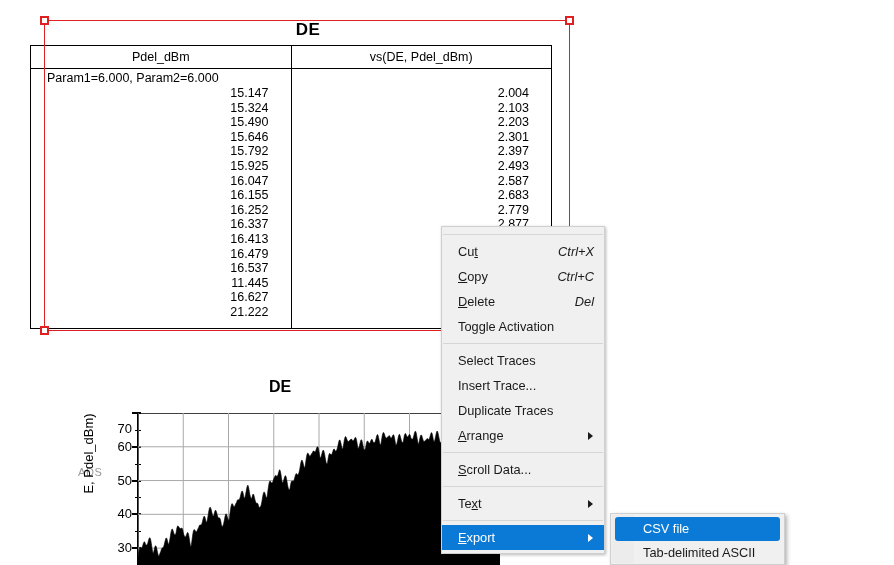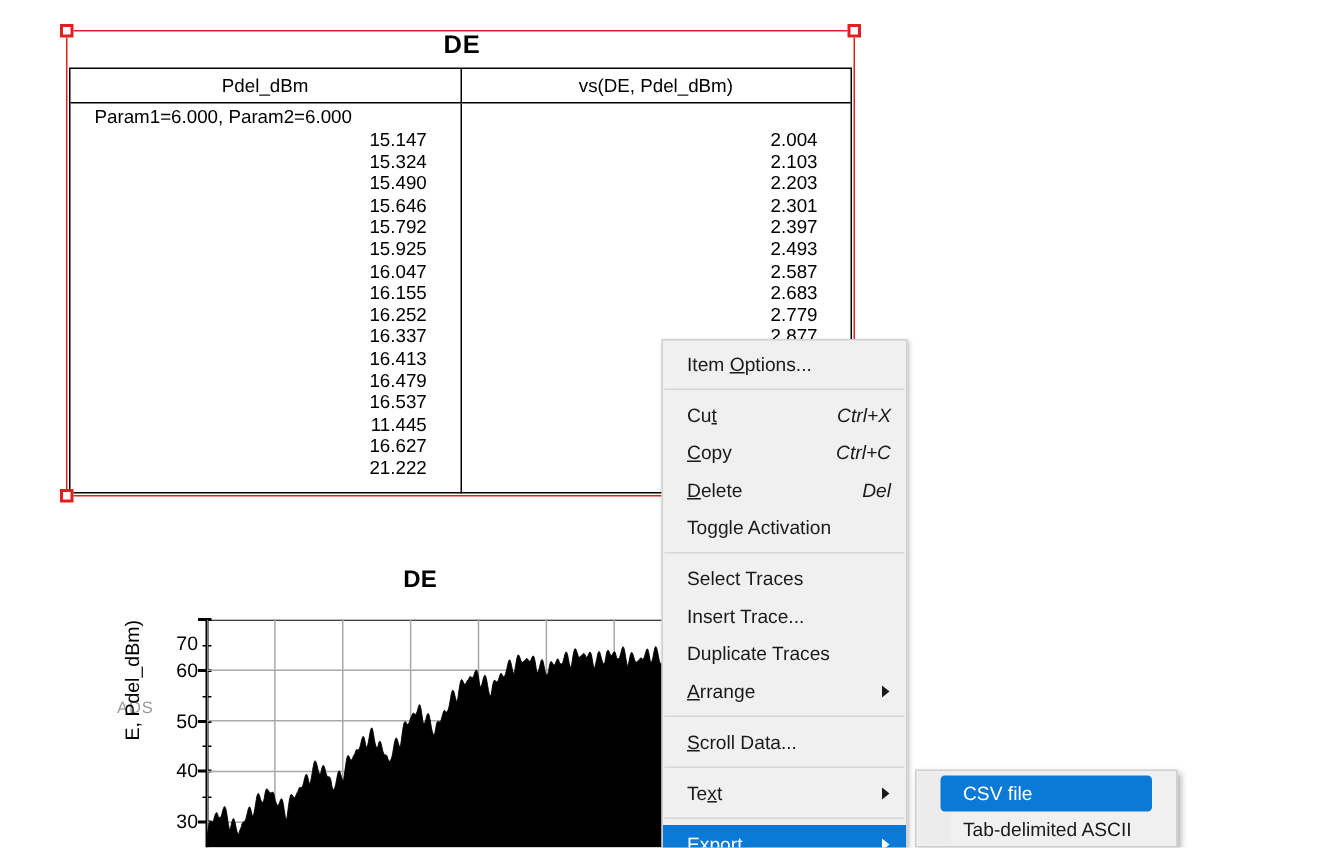--- a/index.html
+++ b/index.html
@@ -23,21 +23,21 @@
   .h-bl{left:-5px;bottom:-5px;}
   .h-br{right:-5px;bottom:-5px;}
 
   
   #table-title{
     position:absolute;left:48px;top:20px;width:520px;
     text-align:center;font-size:17px;font-weight:bold;color:#000;
     letter-spacing:.5px;
   }
   #data-table{
-    position:absolute;left:46px;top:45px;width:522px;height:284px;
+    position:absolute;left:30px;top:45px;width:522px;height:284px;
     border:1px solid #000;box-sizing:border-box;background:#fff;
   }
   #thead-row{
     display:flex;height:22px;border-bottom:1px solid #000;
   }
   .th{
     flex:1 1 0;text-align:center;font-size:12.5px;color:#000;
     line-height:22px;box-sizing:border-box;
   }
   .th.first{border-right:1px solid #000;}
@@ -112,22 +112,22 @@
   #submenu{
     position:absolute;left:610px;top:513px;width:175px;height:52px;
     background:#f0f0f0;border:1px solid #cfcfcf;box-sizing:border-box;
     padding:3px 0;box-shadow:2px 2px 4px rgba(0,0,0,.3);
   }
   #submenu .gutter{
     position:absolute;left:1px;top:1px;width:22px;bottom:1px;background:#ececec;
   }
   .smi{
     position:relative;height:24px;line-height:24px;font-size:12.8px;
-    color:#1a1a1a;padding-left:15px;white-space:nowrap;box-sizing:border-box;
-    margin:0 16px;border-radius:3px;
+    color:#1a1a1a;padding-left:28px;white-space:nowrap;box-sizing:border-box;
+    margin:0 4px;border-radius:3px;
   }
   .smi.sel{background:#0b7ad6;color:#ffffff;}
 
   
   #csdn-watermark{
     position:absolute;left:738px;top:535px;font-size:19px;color:#c8c8c8;
     white-space:nowrap;letter-spacing:1px;margin-top:40px;
   }
   #csdn-watermark .cn{font-size:16px;color:#b9b9b9;}
 </style>
@@ -224,21 +224,20 @@
         <line x1="226.25" x2="226.25" y1="0" y2="152" stroke="#a8a8a8" stroke-width="1"></line>
         <line x1="271.5" x2="271.5" y1="0" y2="152" stroke="#a8a8a8" stroke-width="1"></line>
         <line x1="316.75" x2="316.75" y1="0" y2="152" stroke="#a8a8a8" stroke-width="1"></line>
         <line x1="362" x2="362" y1="0" y2="152" stroke="#a8a8a8" stroke-width="1"></line>
         <path d="M 0.00 145.24 L 0.48 141.54 L 0.95 138.35 L 1.43 136.06 L 1.91 134.81 L 2.38 134.45 L 2.86 134.62 L 3.33 134.85 L 3.81 134.72 L 4.29 133.95 L 4.76 132.54 L 5.24 130.72 L 5.72 129.52 L 6.19 128.81 L 6.67 128.93 L 7.14 130.04 L 7.62 131.81 L 8.10 131.89 L 8.57 132.06 L 9.05 131.86 L 9.53 131.00 L 10.00 129.41 L 10.48 127.28 L 10.96 125.90 L 11.43 124.91 L 11.91 124.74 L 12.38 125.66 L 12.86 127.67 L 13.34 130.52 L 13.81 133.73 L 14.29 136.79 L 14.77 139.25 L 15.24 140.44 L 15.72 138.82 L 16.19 136.74 L 16.67 134.70 L 17.15 133.22 L 17.62 132.70 L 18.10 133.28 L 18.58 134.85 L 19.05 137.03 L 19.53 139.34 L 20.01 141.32 L 20.48 142.67 L 20.96 143.32 L 21.43 142.03 L 21.91 140.53 L 22.39 139.37 L 22.86 138.33 L 23.34 136.39 L 23.82 135.35 L 24.29 134.95 L 24.77 134.77 L 25.24 134.37 L 25.72 133.40 L 26.20 131.75 L 26.67 129.84 L 27.15 127.79 L 27.63 126.04 L 28.10 125.04 L 28.58 125.06 L 29.06 126.14 L 29.53 128.01 L 30.01 130.22 L 30.48 131.44 L 30.96 130.42 L 31.44 128.57 L 31.91 125.98 L 32.39 122.96 L 32.87 120.01 L 33.34 117.65 L 33.82 116.27 L 34.29 116.03 L 34.77 116.80 L 35.25 118.24 L 35.72 119.84 L 36.20 121.11 L 36.68 121.70 L 37.15 121.79 L 37.63 121.28 L 38.11 119.53 L 38.58 116.59 L 39.06 114.36 L 39.53 113.11 L 40.01 112.87 L 40.49 113.39 L 40.96 114.26 L 41.44 115.00 L 41.92 115.24 L 42.39 115.62 L 42.87 115.53 L 43.34 115.20 L 43.82 115.07 L 44.30 115.58 L 44.77 117.03 L 45.25 119.45 L 45.73 121.41 L 46.20 122.50 L 46.68 123.48 L 47.16 123.96 L 47.63 123.71 L 48.11 122.78 L 48.58 121.45 L 49.06 120.19 L 49.54 119.49 L 50.01 119.75 L 50.49 121.13 L 50.97 123.54 L 51.44 126.60 L 51.92 129.81 L 52.39 132.67 L 52.87 133.47 L 53.35 131.78 L 53.82 128.38 L 54.30 124.72 L 54.78 121.31 L 55.25 118.66 L 55.73 117.06 L 56.21 116.55 L 56.68 116.89 L 57.16 117.65 L 57.63 118.35 L 58.11 118.82 L 58.59 118.64 L 59.06 117.82 L 59.54 116.65 L 60.02 115.54 L 60.49 114.95 L 60.97 113.58 L 61.44 112.33 L 61.92 111.91 L 62.40 111.96 L 62.87 112.05 L 63.35 111.75 L 63.83 110.81 L 64.30 109.21 L 64.78 107.20 L 65.26 105.21 L 65.73 103.72 L 66.21 103.13 L 66.68 103.60 L 67.16 105.05 L 67.64 107.12 L 68.11 109.32 L 68.59 109.32 L 69.07 107.97 L 69.54 105.78 L 70.02 102.96 L 70.49 99.91 L 70.97 97.15 L 71.45 95.16 L 71.92 94.24 L 72.40 94.45 L 72.88 95.55 L 73.35 97.12 L 73.83 99.37 L 74.31 101.31 L 74.78 102.50 L 75.26 102.94 L 75.73 102.89 L 76.21 100.78 L 76.69 98.70 L 77.16 97.47 L 77.64 97.26 L 78.12 97.99 L 78.59 99.33 L 79.07 101.30 L 79.54 103.09 L 80.02 104.28 L 80.50 104.81 L 80.97 104.88 L 81.45 104.88 L 81.93 105.28 L 82.40 106.46 L 82.88 108.62 L 83.36 111.69 L 83.83 113.16 L 84.31 113.39 L 84.78 112.98 L 85.26 111.95 L 85.74 110.17 L 86.21 107.80 L 86.69 105.21 L 87.17 102.90 L 87.64 101.33 L 88.12 100.82 L 88.59 101.43 L 89.07 102.93 L 89.55 104.66 L 90.02 106.25 L 90.50 107.30 L 90.98 107.52 L 91.45 104.51 L 91.93 100.94 L 92.41 97.32 L 92.88 94.18 L 93.36 91.94 L 93.83 90.80 L 94.31 90.68 L 94.79 91.48 L 95.26 92.58 L 95.74 93.42 L 96.22 93.66 L 96.69 93.20 L 97.17 92.19 L 97.64 90.99 L 98.12 90.04 L 98.60 89.58 L 99.07 87.78 L 99.55 86.90 L 100.03 86.73 L 100.50 86.85 L 100.98 86.82 L 101.46 86.28 L 101.93 85.05 L 102.41 83.24 L 102.88 81.18 L 103.36 79.34 L 103.84 78.18 L 104.31 78.02 L 104.79 78.93 L 105.27 80.91 L 105.74 83.40 L 106.22 85.42 L 106.69 84.83 L 107.17 83.44 L 107.65 81.26 L 108.12 78.59 L 108.60 75.90 L 109.08 73.71 L 109.55 72.45 L 110.03 72.31 L 110.51 73.88 L 110.98 76.46 L 111.46 79.30 L 111.93 81.88 L 112.41 83.83 L 112.89 85.00 L 113.36 85.50 L 113.84 85.10 L 114.32 83.01 L 114.79 81.54 L 115.27 81.03 L 115.74 81.76 L 116.22 83.40 L 116.70 85.47 L 117.17 87.49 L 117.65 89.06 L 118.13 89.97 L 118.60 90.27 L 119.08 90.26 L 119.56 90.37 L 120.03 91.05 L 120.51 92.63 L 120.98 93.97 L 121.46 94.71 L 121.94 94.24 L 122.41 93.74 L 122.89 92.80 L 123.37 91.15 L 123.84 88.79 L 124.32 85.97 L 124.79 83.12 L 125.27 80.76 L 125.75 79.30 L 126.22 78.95 L 126.70 79.66 L 127.18 81.11 L 127.65 82.81 L 128.13 84.22 L 128.61 84.95 L 129.08 83.83 L 129.56 80.52 L 130.03 76.87 L 130.51 73.38 L 130.99 70.57 L 131.46 68.78 L 131.94 68.08 L 132.42 68.30 L 132.89 69.03 L 133.37 69.77 L 133.84 70.08 L 134.32 69.73 L 134.80 68.70 L 135.27 67.25 L 135.75 65.79 L 136.23 64.77 L 136.70 63.74 L 137.18 62.64 L 137.66 62.40 L 138.13 62.71 L 138.61 63.13 L 139.08 63.23 L 139.56 62.71 L 140.04 61.52 L 140.51 59.87 L 140.99 58.15 L 141.47 56.85 L 141.94 56.94 L 142.42 58.45 L 142.89 60.98 L 143.37 64.21 L 143.85 67.64 L 144.32 69.40 L 144.80 69.41 L 145.28 68.59 L 145.75 67.09 L 146.23 65.27 L 146.71 63.64 L 147.18 62.71 L 147.66 62.82 L 148.13 64.07 L 148.61 66.27 L 149.09 69.02 L 149.56 71.81 L 150.04 74.17 L 150.52 75.80 L 150.99 76.67 L 151.47 76.98 L 151.94 75.58 L 152.42 72.80 L 152.90 70.17 L 153.37 68.56 L 153.85 67.92 L 154.33 67.96 L 154.80 68.23 L 155.28 68.26 L 155.76 67.73 L 156.23 66.52 L 156.71 64.81 L 157.18 62.95 L 157.66 61.40 L 158.14 60.59 L 158.61 60.74 L 159.09 61.83 L 159.57 61.81 L 160.04 61.38 L 160.52 60.74 L 160.99 59.52 L 161.47 57.56 L 161.95 54.97 L 162.42 52.08 L 162.90 49.54 L 163.38 47.81 L 163.85 47.11 L 164.33 47.53 L 164.81 48.90 L 165.28 50.83 L 165.76 52.77 L 166.23 54.25 L 166.71 54.93 L 167.19 52.78 L 167.66 49.58 L 168.14 46.23 L 168.62 43.28 L 169.09 41.16 L 169.57 40.14 L 170.04 40.16 L 170.52 40.96 L 171.00 42.05 L 171.47 42.97 L 171.95 43.33 L 172.43 42.99 L 172.90 42.05 L 173.38 41.01 L 173.86 40.30 L 174.33 40.18 L 174.81 38.77 L 175.28 38.04 L 175.76 38.08 L 176.24 38.49 L 176.71 38.83 L 177.19 38.70 L 177.67 37.89 L 178.14 36.47 L 178.62 35.04 L 179.09 34.05 L 179.57 33.66 L 180.05 34.24 L 180.52 35.88 L 181.00 38.44 L 181.48 41.52 L 181.95 44.58 L 182.43 44.77 L 182.91 44.13 L 183.38 42.69 L 183.86 40.85 L 184.33 39.04 L 184.81 37.65 L 185.29 37.12 L 185.76 37.71 L 186.24 39.39 L 186.72 41.87 L 187.19 44.70 L 187.67 47.36 L 188.14 49.44 L 188.62 50.75 L 189.10 50.76 L 189.57 49.57 L 190.05 46.19 L 190.53 43.36 L 191.00 41.45 L 191.48 40.56 L 191.96 40.56 L 192.43 41.05 L 192.91 41.58 L 193.38 41.72 L 193.86 41.21 L 194.34 40.07 L 194.81 38.55 L 195.29 37.07 L 195.77 36.09 L 196.24 35.97 L 196.72 36.83 L 197.19 38.19 L 197.67 37.99 L 198.15 37.83 L 198.62 37.29 L 199.10 36.08 L 199.58 34.28 L 200.05 32.12 L 200.53 29.86 L 201.01 27.99 L 201.48 26.96 L 201.96 27.03 L 202.43 28.19 L 202.91 30.15 L 203.39 32.46 L 203.86 34.57 L 204.34 36.05 L 204.82 36.12 L 205.29 33.53 L 205.77 30.51 L 206.24 27.57 L 206.72 25.23 L 207.20 23.86 L 207.67 23.59 L 208.15 24.29 L 208.63 25.57 L 209.10 26.96 L 209.58 27.99 L 210.06 28.50 L 210.53 28.50 L 211.01 28.01 L 211.48 27.44 L 211.96 27.24 L 212.44 27.02 L 212.91 26.06 L 213.39 25.99 L 213.87 26.54 L 214.34 27.28 L 214.82 27.77 L 215.29 27.80 L 215.77 27.33 L 216.25 26.35 L 216.72 25.22 L 217.20 24.42 L 217.68 24.40 L 218.15 25.42 L 218.63 27.48 L 219.11 30.31 L 219.58 33.44 L 220.06 35.39 L 220.53 35.24 L 221.01 34.26 L 221.49 32.54 L 221.96 30.44 L 222.44 28.43 L 222.92 27.05 L 223.39 26.66 L 223.87 27.40 L 224.34 29.16 L 224.82 31.54 L 225.30 34.05 L 225.77 35.97 L 226.25 36.82 L 226.73 36.89 L 227.20 36.36 L 227.68 34.45 L 228.16 31.54 L 228.63 29.37 L 229.11 28.19 L 229.58 28.01 L 230.06 28.57 L 230.54 29.44 L 231.01 30.16 L 231.49 30.35 L 231.97 29.87 L 232.44 28.84 L 232.92 27.59 L 233.39 26.57 L 233.87 26.22 L 234.35 26.81 L 234.82 28.36 L 235.30 29.28 L 235.78 29.46 L 236.25 29.61 L 236.73 29.43 L 237.21 28.52 L 237.68 26.94 L 238.16 24.99 L 238.63 23.13 L 239.11 21.87 L 239.59 21.59 L 240.06 22.43 L 240.54 24.27 L 241.02 26.75 L 241.49 29.24 L 241.97 31.14 L 242.44 32.28 L 242.92 30.99 L 243.40 28.17 L 243.87 25.12 L 244.35 22.37 L 244.83 20.39 L 245.30 19.48 L 245.78 19.64 L 246.26 20.64 L 246.73 22.12 L 247.21 23.71 L 247.68 24.80 L 248.16 25.20 L 248.64 24.96 L 249.11 24.38 L 249.59 23.91 L 250.07 23.98 L 250.54 23.13 L 251.02 22.55 L 251.49 22.78 L 251.97 23.56 L 252.45 24.56 L 252.92 25.14 L 253.40 25.07 L 253.88 24.36 L 254.35 23.26 L 254.83 22.20 L 255.31 21.68 L 255.78 22.07 L 256.26 23.54 L 256.73 25.96 L 257.21 28.89 L 257.69 31.69 L 258.16 32.11 L 258.64 31.31 L 259.12 29.69 L 259.59 27.46 L 260.07 25.02 L 260.54 22.91 L 261.02 21.59 L 261.50 21.36 L 261.97 22.25 L 262.45 23.93 L 262.93 25.82 L 263.40 27.62 L 263.88 28.90 L 264.36 29.42 L 264.83 29.21 L 265.31 28.53 L 265.78 25.67 L 266.26 23.02 L 266.74 21.23 L 267.21 20.48 L 267.69 20.73 L 268.17 21.79 L 268.64 22.96 L 269.12 23.80 L 269.59 24.02 L 270.07 23.60 L 270.55 22.73 L 271.02 21.82 L 271.50 21.34 L 271.98 21.66 L 272.45 22.97 L 272.93 25.17 L 273.41 25.59 L 273.88 26.07 L 274.36 26.24 L 274.83 25.77 L 275.31 24.56 L 275.79 22.78 L 276.26 20.80 L 276.74 19.14 L 277.22 18.24 L 277.69 18.42 L 278.17 19.78 L 278.64 22.25 L 279.12 25.15 L 279.60 27.94 L 280.07 30.17 L 280.55 31.42 L 281.03 29.57 L 281.50 27.20 L 281.98 24.82 L 282.46 22.96 L 282.93 22.01 L 283.41 22.10 L 283.88 22.96 L 284.36 24.48 L 284.84 26.19 L 285.31 27.62 L 285.79 28.43 L 286.27 28.54 L 286.74 28.12 L 287.22 27.53 L 287.69 27.23 L 288.17 27.28 L 288.65 26.09 L 289.12 25.57 L 289.60 25.74 L 290.08 26.18 L 290.55 26.43 L 291.03 26.15 L 291.51 25.18 L 291.98 23.65 L 292.46 21.90 L 292.93 20.40 L 293.41 19.60 L 293.89 19.88 L 294.36 21.46 L 294.84 23.88 L 295.32 26.69 L 295.79 28.83 L 296.27 28.50 L 296.74 27.36 L 297.22 25.45 L 297.70 23.07 L 298.17 20.70 L 298.65 18.87 L 299.13 18.03 L 299.60 18.59 L 300.08 20.18 L 300.56 22.49 L 301.03 25.02 L 301.51 27.26 L 301.98 28.86 L 302.46 29.67 L 302.94 29.84 L 303.41 28.96 L 303.89 26.59 L 304.37 24.82 L 304.84 23.77 L 305.32 23.73 L 305.79 24.50 L 306.27 25.66 L 306.75 26.74 L 307.22 27.35 L 307.70 27.30 L 308.18 26.65 L 308.65 25.71 L 309.13 24.92 L 309.61 24.69 L 310.08 25.11 L 310.56 26.50 L 311.03 27.75 L 311.51 27.90 L 311.99 28.00 L 312.46 27.63 L 312.94 26.54 L 313.42 24.76 L 313.89 22.53 L 314.37 20.31 L 314.84 18.65 L 315.32 18.18 L 315.80 18.83 L 316.27 20.52 L 316.75 22.92 L 317.23 25.53 L 317.70 27.83 L 318.18 29.43 L 318.66 29.01 L 319.13 26.59 L 319.61 23.85 L 320.08 21.35 L 320.56 19.82 L 321.04 19.33 L 321.51 19.93 L 321.99 21.42 L 322.47 23.39 L 322.94 25.34 L 323.42 26.84 L 323.89 27.67 L 324.37 27.83 L 324.85 27.59 L 325.32 27.32 L 325.80 26.95 L 326.28 26.05 L 326.75 25.01 L 327.23 24.82 L 327.71 25.15 L 328.18 25.56 L 328.66 25.63 L 329.13 25.07 L 329.61 23.84 L 330.09 22.16 L 330.56 20.48 L 331.04 19.53 L 331.52 19.44 L 331.99 20.41 L 332.47 22.38 L 332.94 25.02 L 333.42 27.84 L 333.90 28.79 L 334.37 28.13 L 334.85 26.65 L 335.33 24.50 L 335.80 22.06 L 336.28 19.85 L 336.76 18.37 L 337.23 17.94 L 337.71 18.65 L 338.18 20.28 L 338.66 22.44 L 339.14 24.60 L 339.61 26.30 L 340.09 27.27 L 340.57 27.48 L 341.04 27.17 L 341.52 25.32 L 341.99 23.16 L 342.47 21.82 L 342.95 21.50 L 343.42 22.15 L 343.90 23.44 L 344.38 24.93 L 344.85 26.16 L 345.33 26.81 L 345.81 26.80 L 346.28 26.26 L 346.76 25.02 L 347.23 24.12 L 347.71 23.98 L 348.19 24.81 L 348.66 26.56 L 349.14 27.03 L 349.62 27.21 L 350.09 27.16 L 350.57 26.51 L 351.04 25.12 L 351.52 23.11 L 352.00 21.14 L 352.47 19.38 L 352.95 18.33 L 353.43 18.31 L 353.90 19.41 L 354.38 21.45 L 354.86 24.00 L 355.33 26.55 L 355.81 28.59 L 356.28 29.83 L 356.76 28.08 L 357.24 25.47 L 357.71 22.74 L 358.19 20.45 L 358.67 19.01 L 359.14 18.67 L 359.62 19.38 L 360.09 20.81 L 360.57 22.53 L 361.05 24.03 L 361.52 24.96 L 362.00 25.19 L 362 152 L 0 152 Z" fill="#000000" stroke="#000000" stroke-width="0.6"></path>
       </svg>
   </div>
 </div>
 
 <div id="context-menu">
-    <div class="mi"><span>Item </span><span class="mn">O</span><span>ptions...</span></div>
     <div class="msep"></div>
     <div class="mi"><span>Cu</span><span class="mn">t</span><span class="accel">Ctrl+X</span></div>
     <div class="mi"><span></span><span class="mn">C</span><span>opy</span><span class="accel">Ctrl+C</span></div>
     <div class="mi"><span></span><span class="mn">D</span><span>elete</span><span class="accel">Del</span></div>
     <div class="mi"><span>Toggle Activation</span></div>
     <div class="msep"></div>
     <div class="mi"><span>Select Traces</span></div>
     <div class="mi"><span>Insert Trace...</span></div>
     <div class="mi"><span>Duplicate Traces</span></div>
     <div class="mi"><span></span><span class="mn">A</span><span>rrange</span><span class="arrow"></span></div>

